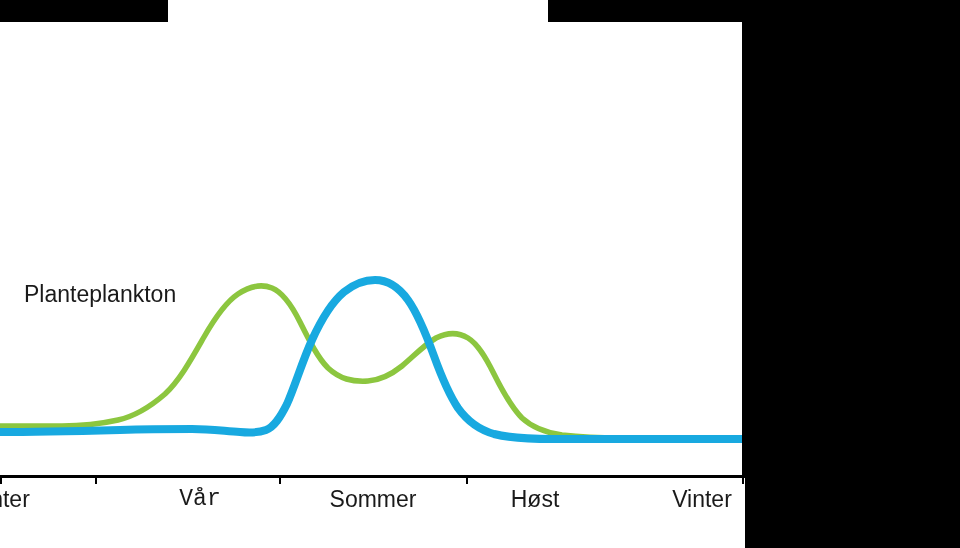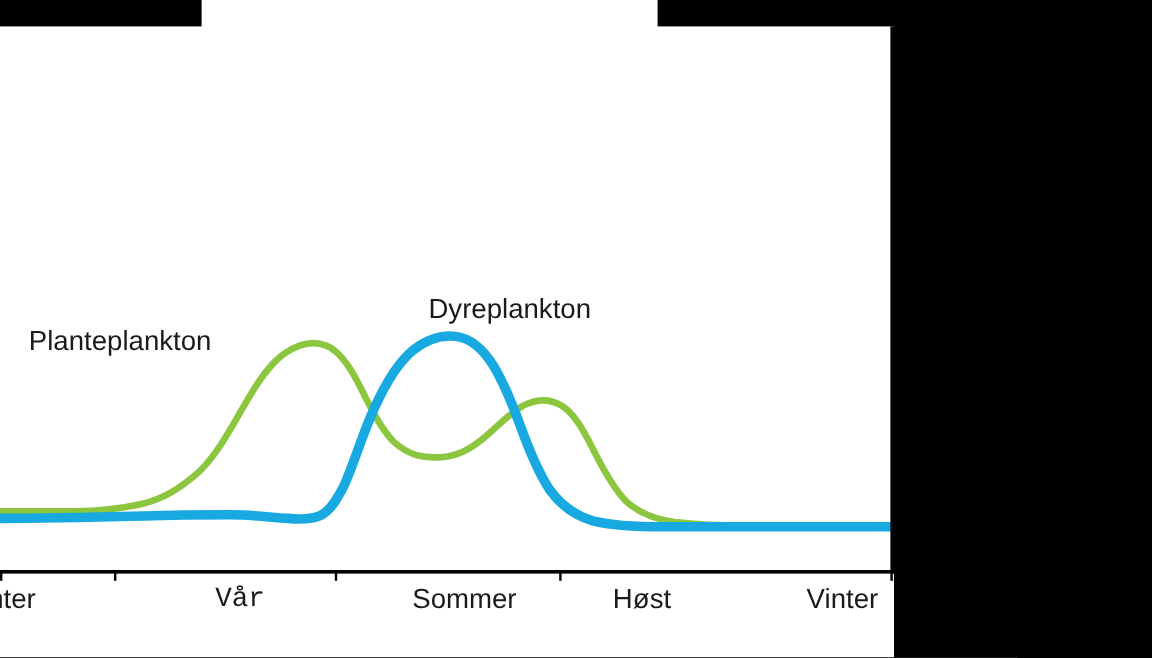--- a/index.html
+++ b/index.html
@@ -81,21 +81,21 @@
     color: #1a1a1a;
     white-space: nowrap;
     text-align: center;
   }
   .series-label {
     position: absolute;
     font-size: 23px;
     color: #1a1a1a;
     white-space: nowrap;
   }
-  #label-plante { left: 24px; top: 249px; text-align: center; }
+  #label-plante { left: 24px; top: 259px; text-align: center; }
   #label-dyre   { left: 357px; top: 222px; }
 </style>
 </head>
 <body>
 
 <div id="page">
 
   <div id="panel">
 
     <div class="top-notch" id="notch-left"></div>
@@ -145,22 +145,21 @@
       <div class="axis-line" id="axis-y"></div>
 
       <div class="tick" style="left:0px;"></div>
       <div class="tick" style="left:95px;"></div>
       <div class="tick" style="left:279px;"></div>
       <div class="tick" style="left:466px;"></div>
       <div class="tick" style="left:742px;"></div>
 
       <div class="x-label" style="left:-60px; width:120px;">Vinter</div>
       <div class="x-label" style="left:140px; width:120px;font-family:Liberation Mono, monospace;">Vår</div>
-      <div class="x-label" style="left:327px; width:120px;">Sommer</div>
+      <div class="x-label" style="left:313px; width:120px;">Sommer</div>
       <div class="x-label" style="left:475px; width:120px;">Høst</div>
       <div class="x-label" style="left:642px; width:120px;">Vinter</div>
 
       <div class="series-label" id="label-plante">Planteplankton</div>
-      <div class="series-label" id="label-dyre">Dyreplankton</div>
 
     </div>
   </div>
 </div>
 
 </body></html>

